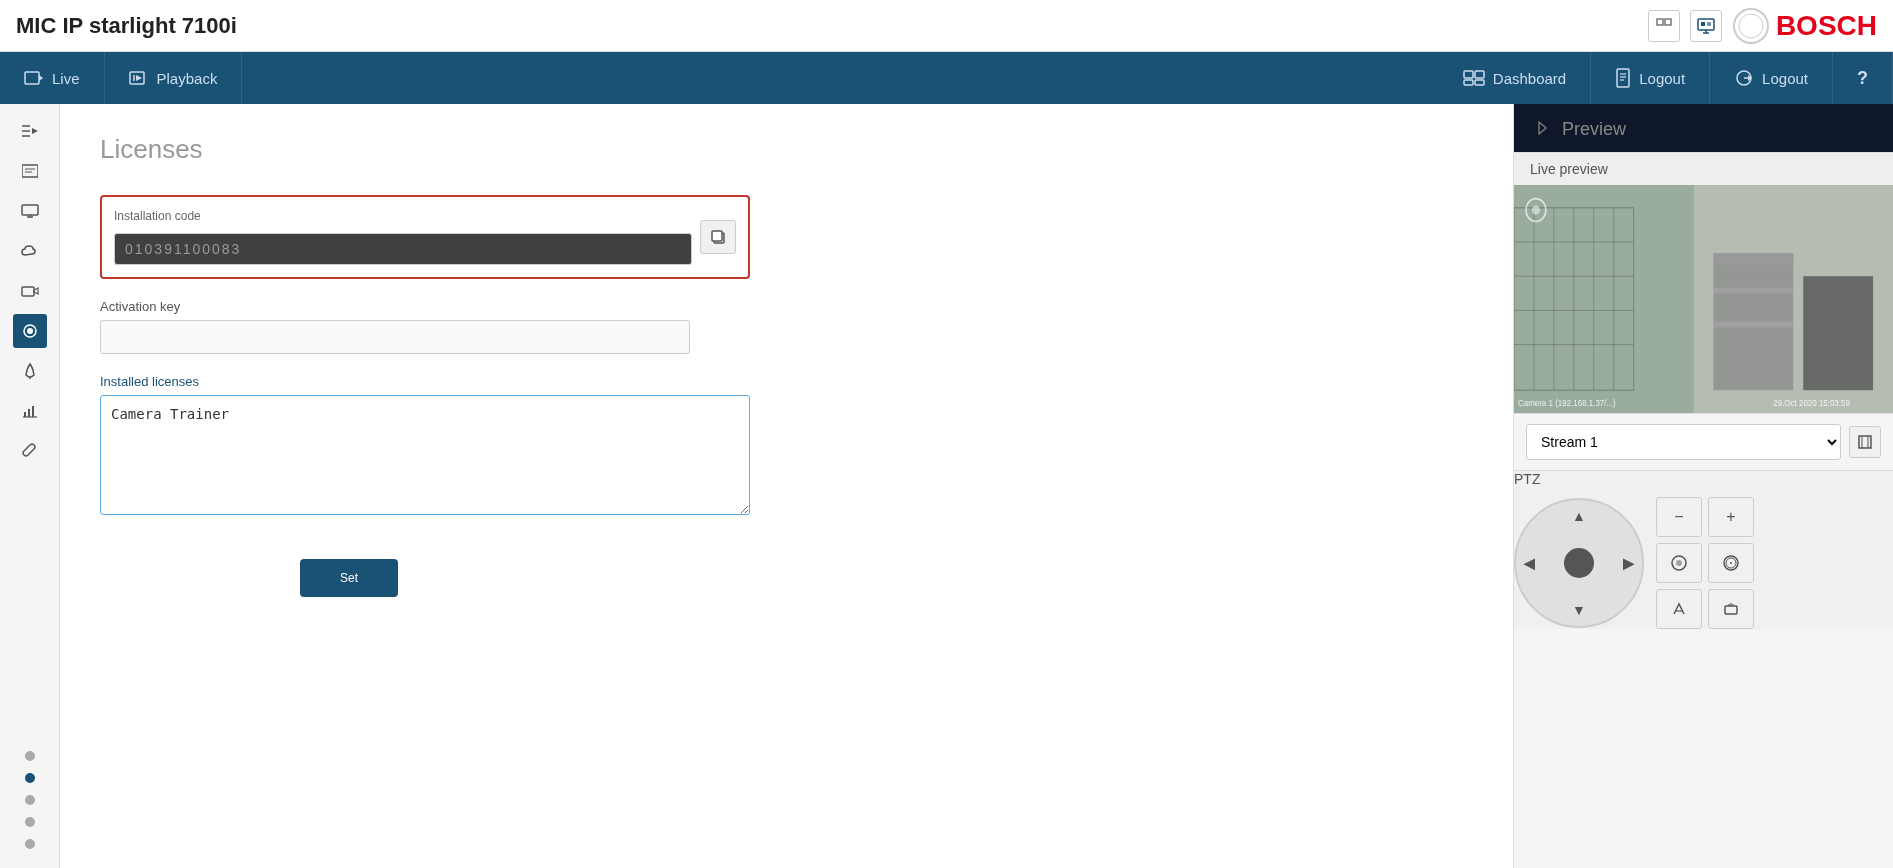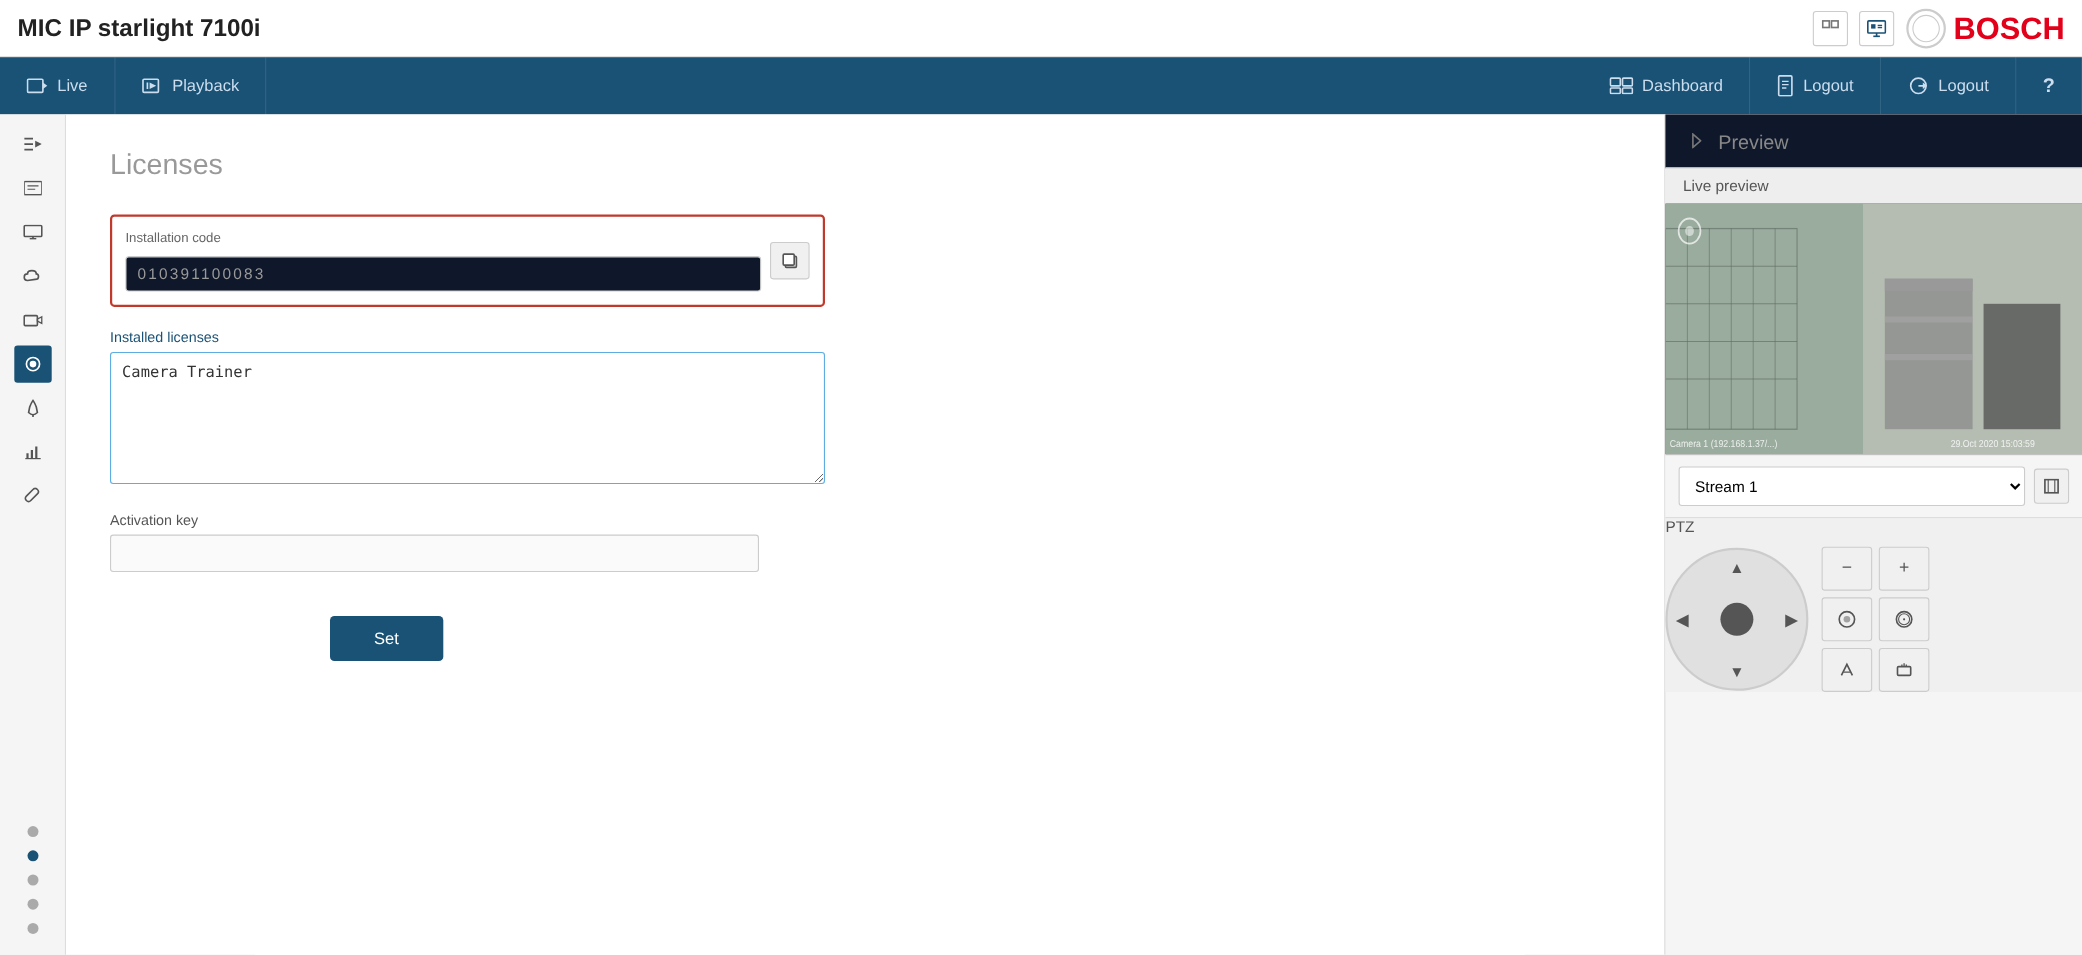--- a/index.html
+++ b/index.html
@@ -144,21 +144,21 @@
       align-items: center;
       gap: 8px;
     }
     .installation-code-input {
       flex: 1;
       border: 1px solid #ccc;
       border-radius: 3px;
       padding: 7px 10px;
       font-size: 14px;
       color: #555;
-      background: #0f172a;
+      background: #404040;
     }
     .copy-btn {
       width: 36px;
       height: 34px;
       border: 1px solid #ccc;
       background: #f0f0f0;
       border-radius: 3px;
       cursor: pointer;
       display: flex;
       align-items: center;
@@ -191,21 +191,21 @@
       resize: vertical;
       background: #fff;
       color: #333;
     }
 
     .set-button {
       background: #1a5276;
       color: white;
       border: none;
       padding: 12px 40px;
-      font-size: 15px;
+      font-size: 12px;
       border-radius: 4px;
       cursor: pointer;
       margin-top: 20px;
       margin-left: 200px;
     }
 
     
     .right-panel {
       width: 380px;
       background: #f5f5f5;
@@ -523,28 +523,28 @@
           <svg width="16" height="16" viewBox="0 0 16 16">
             <rect x="4" y="4" width="10" height="10" rx="1" fill="none" stroke="#555" stroke-width="1.5"></rect>
             <rect x="2" y="2" width="10" height="10" rx="1" fill="none" stroke="#555" stroke-width="1.5" style="fill:white"></rect>
           </svg>
         </button>
       </div>
     </div>
 
     
     <div class="form-section">
+      <label class="form-label">Activation key</label>
+      <input class="activation-key-input" type="text" placeholder="" style="">
+    </div>
+
+    
+    <div class="form-section">
       <label class="installed-licenses-label">Installed licenses</label>
       <textarea class="installed-licenses-textarea" style="">Camera Trainer</textarea>
-    </div>
-
-    
-    <div class="form-section">
-      <label class="form-label">Activation key</label>
-      <input class="activation-key-input" type="text" placeholder="" style="">
     </div>
 
     
     <button class="set-button">Set</button>
   </div>
 
   <div class="right-panel">
     <div class="right-panel-header">
       <div class="preview-toggle-btn">
         <svg width="10" height="14" viewBox="0 0 10 14">

